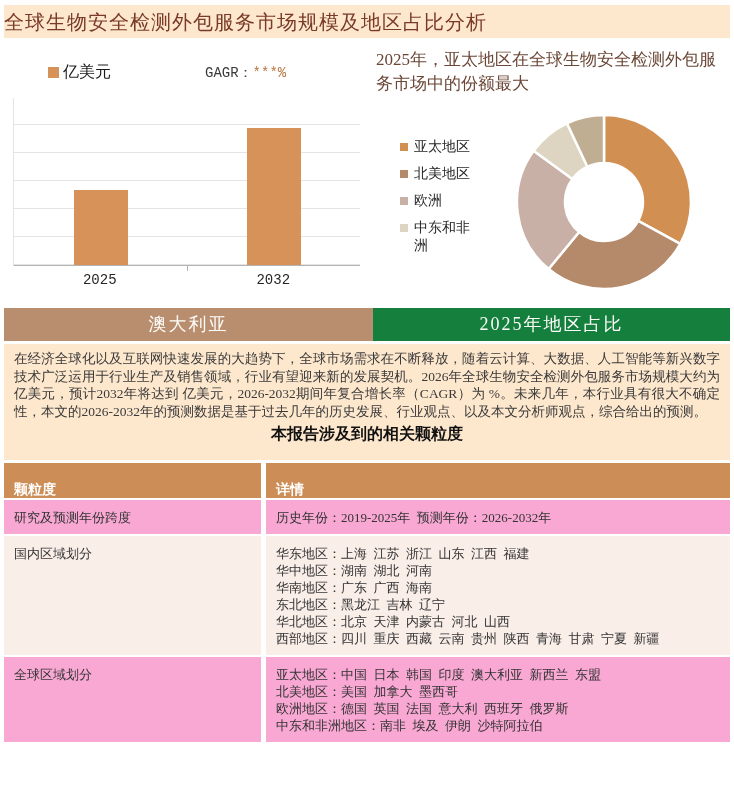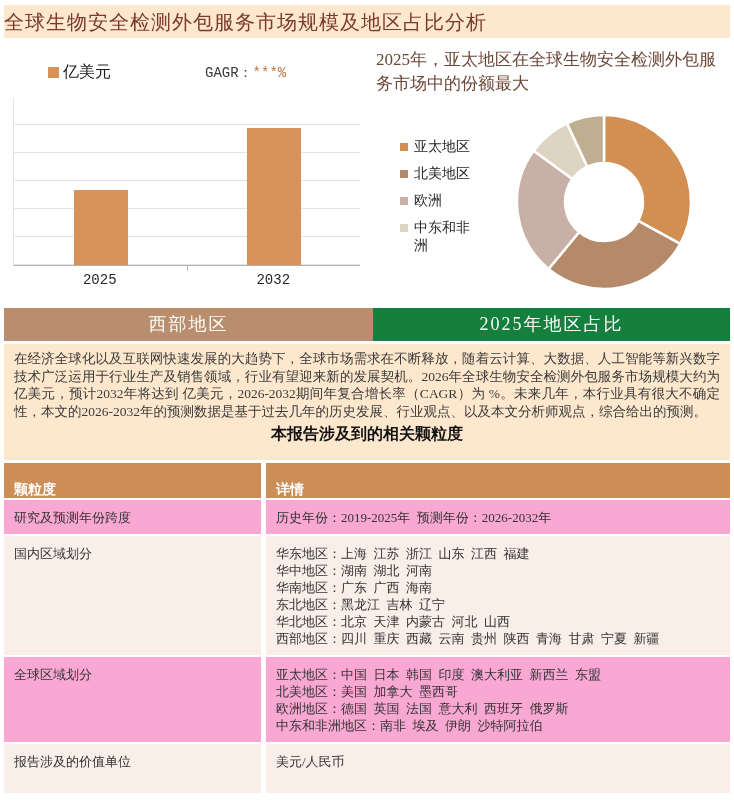--- a/index.html
+++ b/index.html
@@ -127,21 +127,21 @@
           <path d="M165.24,130.91 A87,87 0 0 1 33.54,156.03 L64.14,119.05 A39,39 0 0 0 123.18,107.79 Z" fill="#b58a6a" stroke="#ffffff" stroke-width="2.5" stroke-linejoin="round"></path>
           <path d="M33.54,156.03 A87,87 0 0 1 18.62,37.86 L57.45,66.08 A39,39 0 0 0 64.14,119.05 Z" fill="#c9b0a6" stroke="#ffffff" stroke-width="2.5" stroke-linejoin="round"></path>
           <path d="M18.62,37.86 A87,87 0 0 1 51.96,10.28 L72.39,53.71 A39,39 0 0 0 57.45,66.08 Z" fill="#ddd5c2" stroke="#ffffff" stroke-width="2.5" stroke-linejoin="round"></path>
           <path d="M51.96,10.28 A87,87 0 0 1 89.00,2.00 L89.00,50.00 A39,39 0 0 0 72.39,53.71 Z" fill="#bfae92" stroke="#ffffff" stroke-width="2.5" stroke-linejoin="round"></path>
         </svg>
     </div>
 
   </section>
 
   <div class="tabs">
-    <div class="tab tab-left">西部地区</div>
+    <div class="tab tab-left">澳大利亚</div>
     <div class="tab tab-right">2025年地区占比</div>
   </div>
 
   <section class="desc">
     <p class="desc-text">在经济全球化以及互联网快速发展的大趋势下，全球市场需求在不断释放，随着云计算、大数据、人工智能等新兴数字技术广泛运用于行业生产及销售领域，行业有望迎来新的发展契机。2026年全球生物安全检测外包服务市场规模大约为 亿美元，预计2032年将达到 亿美元，2026-2032期间年复合增长率（CAGR）为 %。未来几年，本行业具有很大不确定性，本文的2026-2032年的预测数据是基于过去几年的历史发展、行业观点、以及本文分析师观点，综合给出的预测。</p>
     <div class="gran-title">本报告涉及到的相关颗粒度</div>
   </section>
 
   <section class="gtable">
     <div class="t-head">
@@ -168,22 +168,16 @@
         </div>
         <div class="t-row odd">
           <div class="t-cl">全球区域划分</div>
           <div class="t-cr">
             <div class="dline">亚太地区：中国  日本  韩国  印度  澳大利亚  新西兰  东盟</div>
             <div class="dline">北美地区：美国  加拿大  墨西哥</div>
             <div class="dline">欧洲地区：德国  英国  法国  意大利  西班牙  俄罗斯</div>
             <div class="dline">中东和非洲地区：南非  埃及  伊朗  沙特阿拉伯</div>
           </div>
         </div>
-        <div class="t-row even">
-          <div class="t-cl">报告涉及的价值单位</div>
-          <div class="t-cr">
-            <div class="dline">美元/人民币</div>
-          </div>
-        </div>
       </div>
   </section>
 
 </div>
 
 </body></html>

